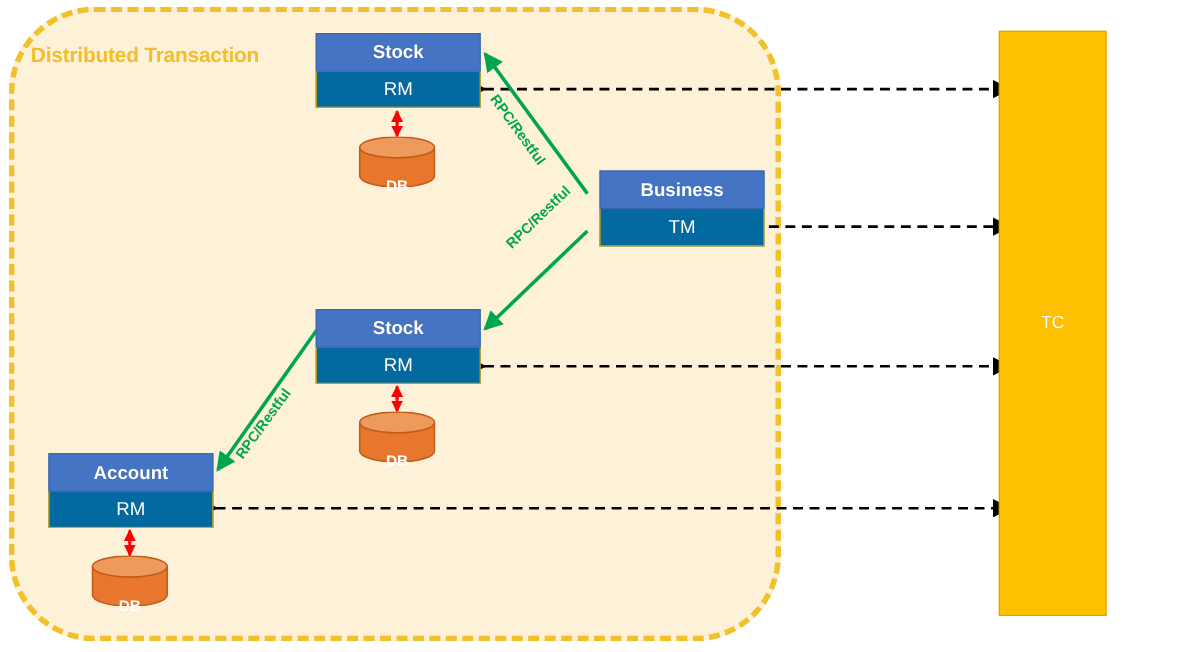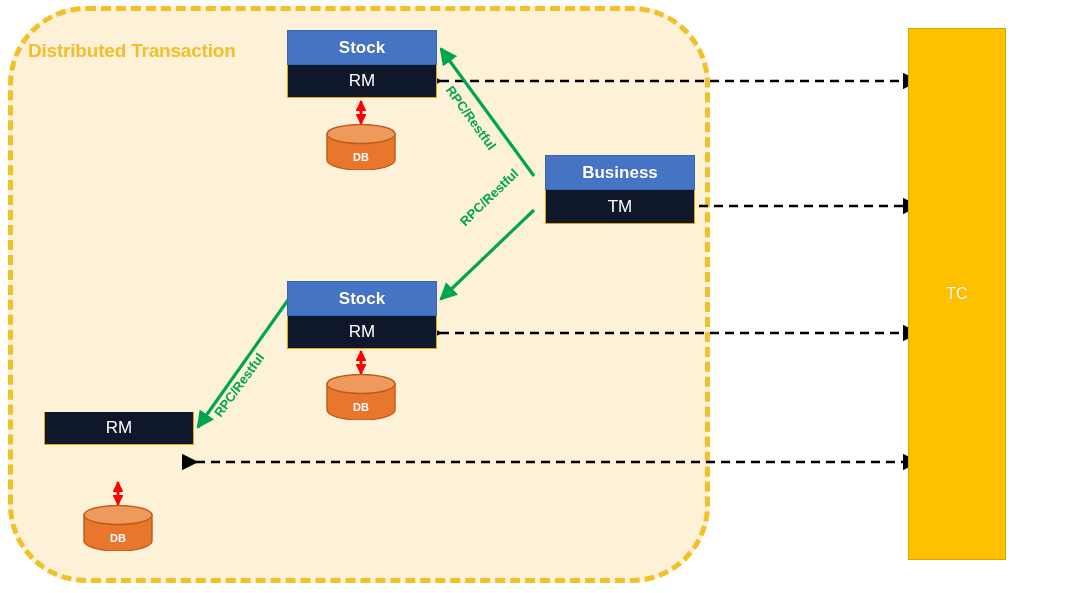--- a/index.html
+++ b/index.html
@@ -51,21 +51,21 @@
     color: #ffffff;
     font-weight: bold;
     font-size: 17px;
     display: flex;
     align-items: center;
     justify-content: center;
     text-shadow: 0 0 1px rgba(0,0,0,0.25);
   }
   .svc .role {
     box-sizing: border-box;
-    background: #0f172a;
+    background: #0369a1;
     border: 1px solid #E0A800;
     border-top: none;
     color: #ffffff;
     font-weight: normal;
     font-size: 17px;
     display: flex;
     align-items: center;
     justify-content: center;
     text-shadow: 0 0 1px rgba(0,0,0,0.2);
   }
@@ -88,30 +88,30 @@
   }
   
   .db {
     position: absolute;
     width: 70px;
     height: 46px;
   }
   .db .lbl {
     position: absolute;
     left: 0;
-    top: 0;
+    top: 12px;
     width: 70px;
     height: 46px;
     display: flex;
     align-items: center;
     justify-content: center;
     padding-top: 19px;
     box-sizing: border-box;
     color: #ffffff;
-    font-size: 11px;
+    font-size: 14px;
     font-weight: bold;
     pointer-events: none;
   }
   
   svg.overlay {
     position: absolute;
     left: 0;
     top: 0;
     width: 1078px;
     height: 593px;
@@ -183,20 +183,21 @@
     <div class="head" style="height:35px;">Stock</div>
     <div class="role" style="height:33px;">RM</div>
   </div>
 
   <div class="svc" style="left:287px; top:281px; width:150px;">
     <div class="head" style="height:35px;">Stock</div>
     <div class="role" style="height:33px;">RM</div>
   </div>
 
   <div class="svc" style="left:44px; top:412px; width:150px;">
+    <div class="head" style="height:35px;">Account</div>
     <div class="role" style="height:33px;">RM</div>
   </div>
 
   <div class="svc" style="left:545px; top:155px; width:150px;">
     <div class="head" style="height:35px;">Business</div>
     <div class="role" style="height:34px;">TM</div>
   </div>
 
   <div class="db" style="left:326px; top:124px;">
     <svg width="70" height="46" viewBox="0 0 70 46" xmlns="http://www.w3.org/2000/svg">

